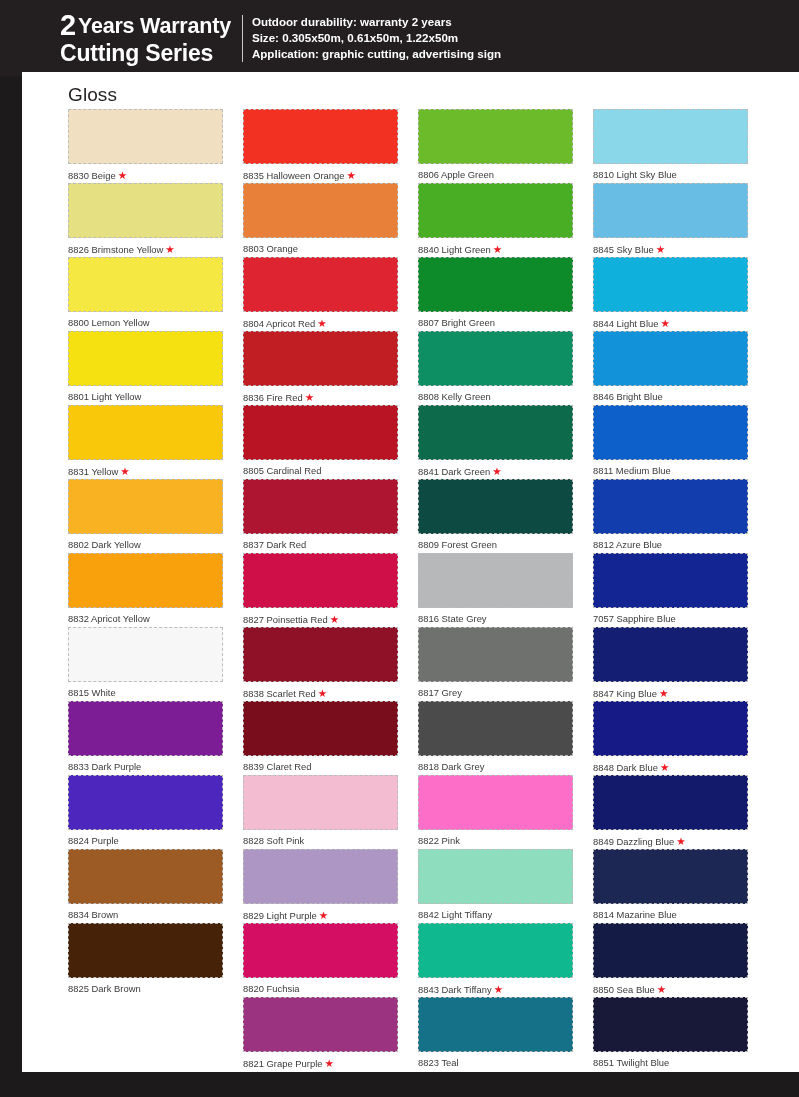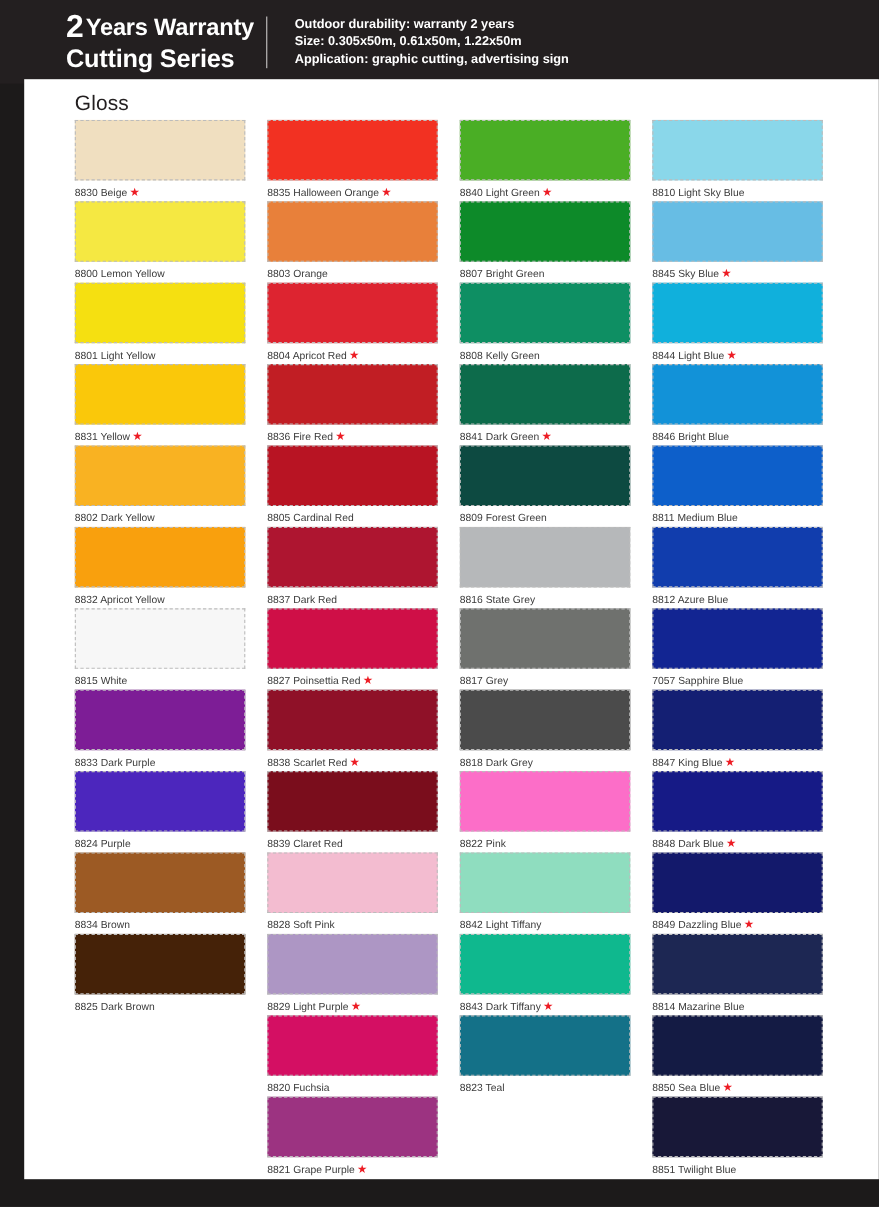--- a/index.html
+++ b/index.html
@@ -69,21 +69,20 @@
     background: #c9c6c6;
     margin-right: 9px;
   }
 
   .spec-block {
     color: #ffffff;
     font-size: 11.6px;
     line-height: 16.2px;
     font-weight: bold;
     white-space: nowrap;
-    margin-left: 16px;
   }
 
   
   .card {
     position: absolute;
     left: 22px;
     top: 72px;
     width: 798px;
     height: 1000px;
     background: #ffffff;
@@ -171,20 +170,24 @@
 
   <div class="card">
     <div class="section-title">Gloss</div>
     <div class="grid">
         <div class="column">
           <div class="swatch-cell">
             <div class="swatch" style="background: rgb(240, 223, 192);"></div>
             <div class="swatch-label"><span>8830 Beige</span><span class="star" style="color: rgb(237, 28, 36);">★</span></div>
           </div>
           <div class="swatch-cell">
+            <div class="swatch" style="background: rgb(229, 224, 129);"></div>
+            <div class="swatch-label"><span>8826 Brimstone Yellow</span><span class="star" style="color: rgb(237, 28, 36);">★</span></div>
+          </div>
+          <div class="swatch-cell">
             <div class="swatch" style="background: rgb(245, 232, 66);"></div>
             <div class="swatch-label"><span>8800 Lemon Yellow</span></div>
           </div>
           <div class="swatch-cell">
             <div class="swatch" style="background: rgb(245, 224, 17);"></div>
             <div class="swatch-label"><span>8801 Light Yellow</span></div>
           </div>
           <div class="swatch-cell">
             <div class="swatch" style="background: rgb(250, 200, 10);"></div>
             <div class="swatch-label"><span>8831 Yellow</span><span class="star" style="color: rgb(237, 28, 36);">★</span></div>
@@ -267,20 +270,24 @@
             <div class="swatch" style="background: rgb(212, 15, 99);"></div>
             <div class="swatch-label"><span>8820 Fuchsia</span></div>
           </div>
           <div class="swatch-cell">
             <div class="swatch" style="background: rgb(156, 51, 129);"></div>
             <div class="swatch-label"><span>8821 Grape Purple</span><span class="star" style="color: rgb(237, 28, 36);">★</span></div>
           </div>
         </div>
         <div class="column">
           <div class="swatch-cell">
+            <div class="swatch" style="background: rgb(108, 187, 43);"></div>
+            <div class="swatch-label"><span>8806 Apple Green</span></div>
+          </div>
+          <div class="swatch-cell">
             <div class="swatch" style="background: rgb(74, 174, 37);"></div>
             <div class="swatch-label"><span>8840 Light Green</span><span class="star" style="color: rgb(237, 28, 36);">★</span></div>
           </div>
           <div class="swatch-cell">
             <div class="swatch" style="background: rgb(13, 138, 41);"></div>
             <div class="swatch-label"><span>8807 Bright Green</span></div>
           </div>
           <div class="swatch-cell">
             <div class="swatch" style="background: rgb(14, 143, 99);"></div>
             <div class="swatch-label"><span>8808 Kelly Green</span></div>

